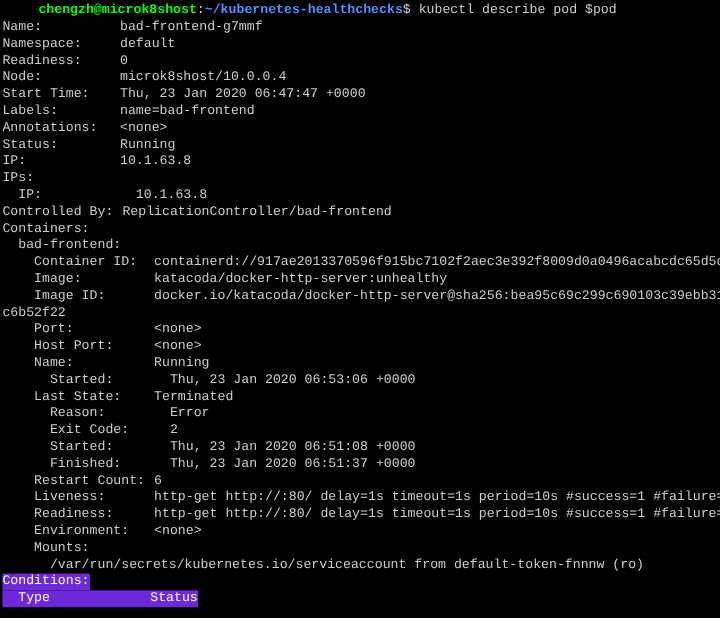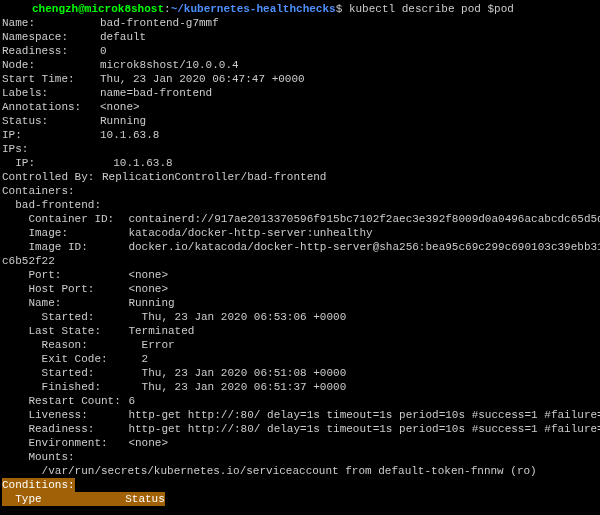--- a/index.html
+++ b/index.html
@@ -16,21 +16,21 @@
     white-space: nowrap;
   }
   .term {
     padding: 2px 2px;
   }
   .prompt-user  { color: #00ff00; font-weight: bold; margin-left: 30px; }
   .prompt-colon { color: #ccc; }
   .prompt-path  { color: #4d90fe; font-weight: bold; }
   .prompt-doll  { color: #ccc; }
   .cmd          { color: #ccc; }
-  .highlight    { background: #a16207; color: #fff; display: inline-block; }
+  .highlight    { background: #6d28d9; color: #fff; display: inline-block; }
   .row { display: block; }
   .k   { display: inline-block; }
   .w90   { width: 98px; }
   .w100  { width: 100px; }
   .w110  { width: 110px; }
 </style>
 </head>
 <body>
 
 <div class="term">

